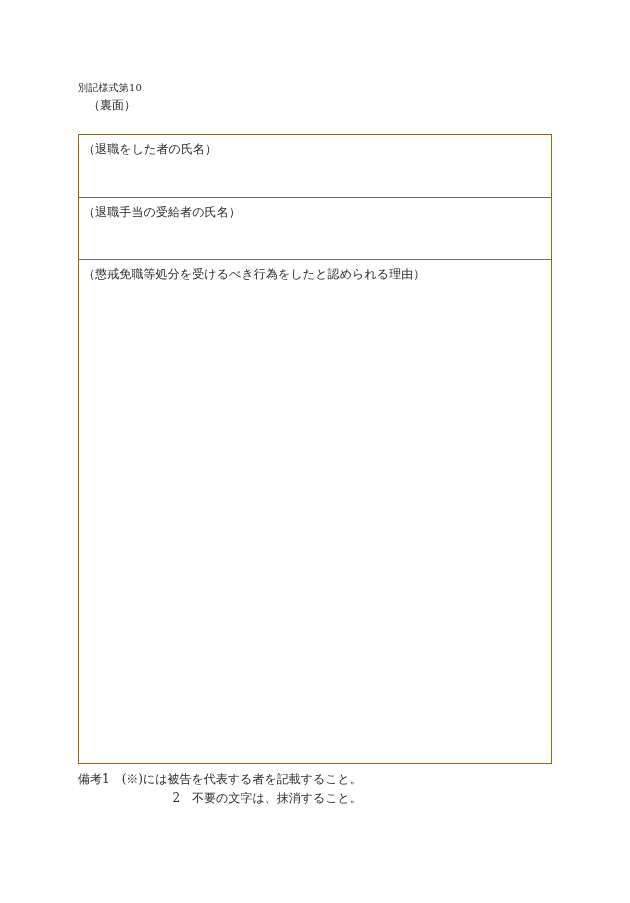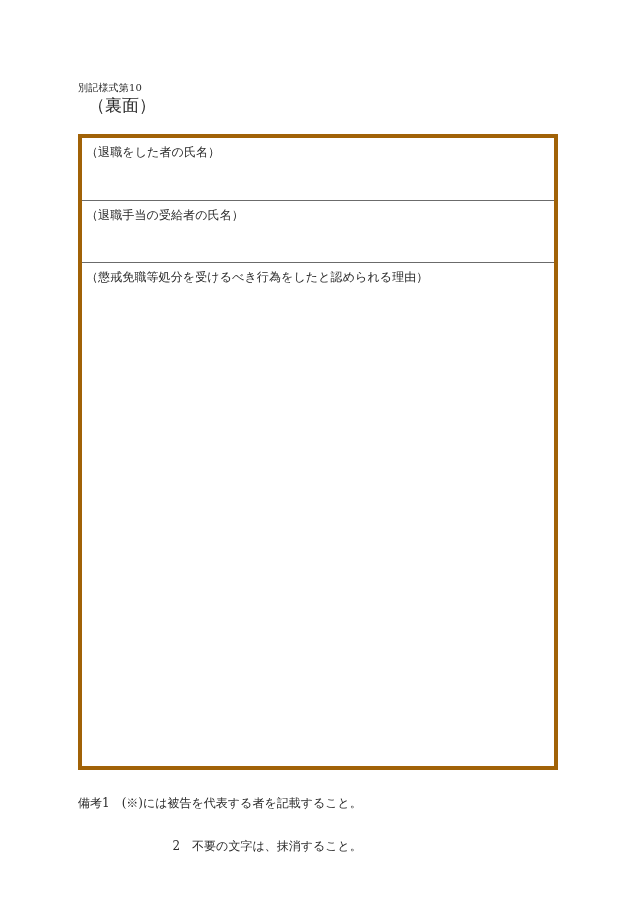--- a/index.html
+++ b/index.html
@@ -21,30 +21,30 @@
       left: 78px;
       top: 80px;
       font-size: 10px;
       line-height: 16px;
       letter-spacing: 0.2px;
     }
     .form-side {
       position: absolute;
       left: 88px;
       top: 97px;
-      font-size: 17px;
+      font-size: 12px;
       line-height: 16px;
     }
     .form-box {
       position: absolute;
       left: 78px;
       top: 134px;
       width: 472px;
       height: 628px;
-      border: 4px solid #a16207;
+      border: 1px solid #a16207;
       box-sizing: content-box;
     }
     .row {
       position: absolute;
       left: 0;
       right: 0;
       box-sizing: border-box;
     }
     .row + .row {
       border-top: 1px solid #6b6b6b;
@@ -67,21 +67,20 @@
     }
     .notes {
       position: absolute;
       left: 78px;
       top: 770px;
       font-size: 12px;
       line-height: 19px;
     }
     .note-line {
       white-space: pre;
-      margin-top: 24px;
     }
     .note-line.indent {
       padding-left: 22px;
       text-align: right;
     }
   </style>
 </head>
 <body>
 
 <div class="form-title">別記様式第10</div>

